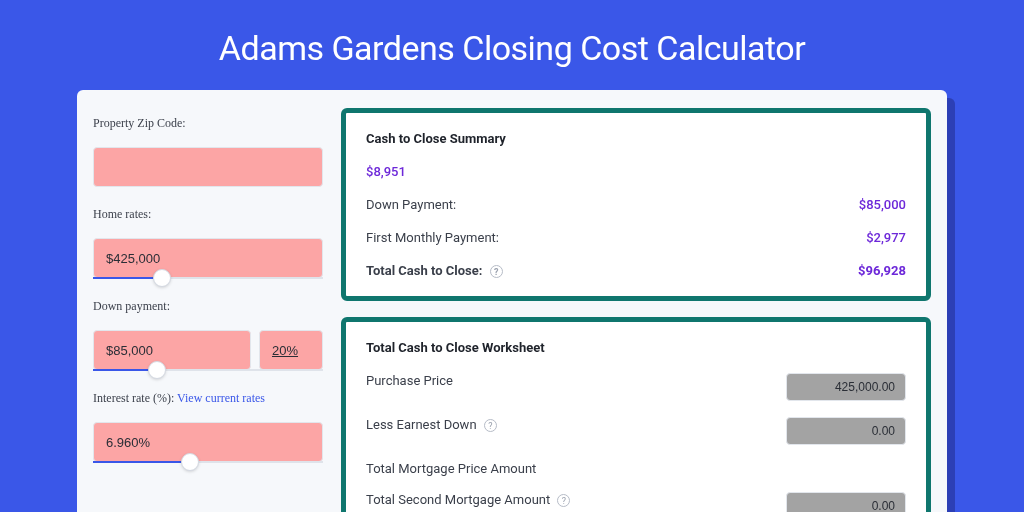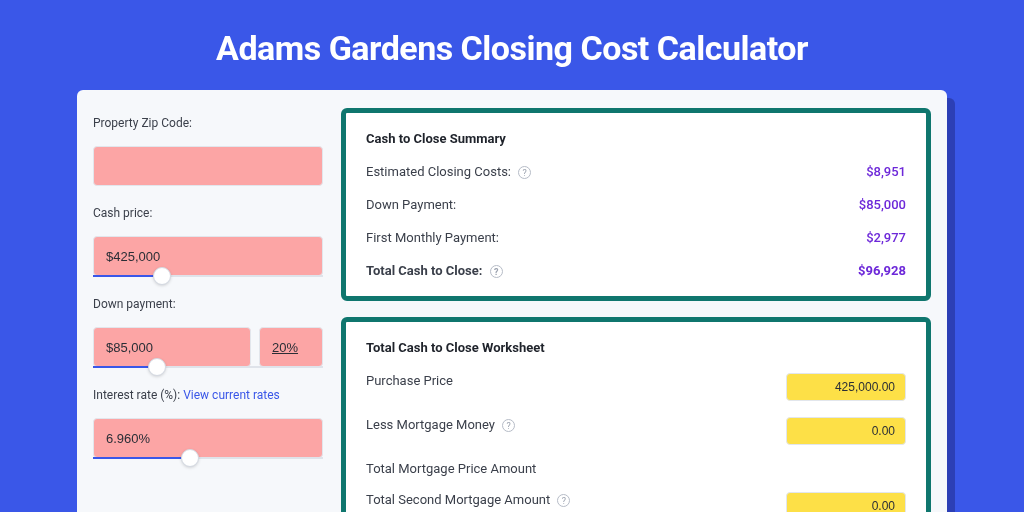--- a/index.html
+++ b/index.html
@@ -2,21 +2,21 @@
 <html><head>
 <meta charset="utf-8">
 <style>
   * { box-sizing: border-box; margin: 0; padding: 0; }
   html, body { width: 1024px; height: 512px; overflow: hidden; font-family: -apple-system, BlinkMacSystemFont, "Segoe UI", Roboto, Helvetica, Arial, sans-serif; }
   body { background: #3a57e8; }
   .title {
     text-align: center;
     color: #fff;
     font-size: 34px;
-    font-weight: 700;
+    font-weight: 400;
     padding: 28px 0 22px 0;
     letter-spacing: -0.5px;
   }
   .card-wrap {
     position: relative;
     width: 870px;
     margin: 0 auto;
   }
   .card-shadow {
     position: absolute;
@@ -30,21 +30,21 @@
     width: 870px;
     background: #f6f8fb;
     border-radius: 6px;
     padding: 18px 16px 0 16px;
     display: flex;
     gap: 18px;
     min-height: 500px;
   }
   .left-col { width: 230px; flex-shrink: 0; padding-top: 8px; }
   .right-col { flex: 1; display: flex; flex-direction: column; gap: 16px; }
-  .field-label { font-size: 12px; color: #3a3f4a; margin-bottom: 6px; display: block; }
+  .field-label { font-size: 12px; color: #3a3f4a; margin-bottom: 6px; display: block; font-family: Liberation Serif, serif; }
   .field-block { margin-bottom: 20px; }
   .input {
     width: 100%;
     background: #fca5a5;
     border: 1px solid #e2e6ec;
     border-radius: 4px;
     height: 40px;
     padding: 0 12px;
     font-size: 13px;
     color: #2a2e36;
@@ -89,21 +89,21 @@
     border: 1px solid #b6bcc7;
     border-radius: 50%;
     align-items: center; justify-content: center;
     font-size: 9px; color: #9aa1ae;
     margin-left: 4px;
     vertical-align: middle;
   }
   .ws-row { display: flex; justify-content: space-between; font-size: 13px; color: #3a3f4a; margin-bottom: 16px; }
   .ws-input {
     width: 120px;
-    background: #fde047;
+    background: #a3a3a3;
     border: 1px solid #e2e6ec;
     border-radius: 4px;
     height: 28px;
     padding: 0 10px;
     font-size: 12px;
     text-align: right;
     color: #2a2e36;
   }
 </style>
 </head>
@@ -116,21 +116,21 @@
   <div class="card">
 
     <div class="left-col">
 
       <div class="field-block">
         <label class="field-label">Property Zip Code:</label>
         <input class="input" value="" style="">
       </div>
 
       <div class="field-block">
-        <label class="field-label">Cash price:</label>
+        <label class="field-label">Home rates:</label>
         <input class="input" value="$425,000" style="">
         <div class="slider-track">
           <div class="slider-fill" style="width:30%"></div>
           <div class="slider-thumb" style="left:30%"></div>
         </div>
       </div>
 
       <div class="field-block">
         <label class="field-label">Down payment:</label>
         <div class="input-row">
@@ -155,24 +155,20 @@
         </div>
       </div>
 
     </div>
 
     <div class="right-col">
 
       <div class="panel">
         <h3>Cash to Close Summary</h3>
         <div class="row">
-          <span class="lbl">
-            <span>Estimated Closing Costs:</span>
-            <span class="help">?</span>
-          </span>
           <span class="val">$8,951</span>
         </div>
         <div class="row">
           <span class="lbl">Down Payment:</span>
           <span class="val">$85,000</span>
         </div>
         <div class="row">
           <span class="lbl">First Monthly Payment:</span>
           <span class="val">$2,977</span>
         </div>
@@ -186,21 +182,21 @@
       </div>
 
       <div class="panel">
         <h3>Total Cash to Close Worksheet</h3>
         <div class="ws-row">
           <span>Purchase Price</span>
           <input class="ws-input" value="425,000.00" style="">
         </div>
         <div class="ws-row">
           <span>
-            <span>Less Mortgage Money</span>
+            <span>Less Earnest Down</span>
             <span class="help">?</span>
           </span>
           <input class="ws-input" value="0.00" style="">
         </div>
         <div class="ws-row">
           <span>Total Mortgage Price Amount</span>
         </div>
         <div class="ws-row">
           <span>
             <span>Total Second Mortgage Amount</span>

